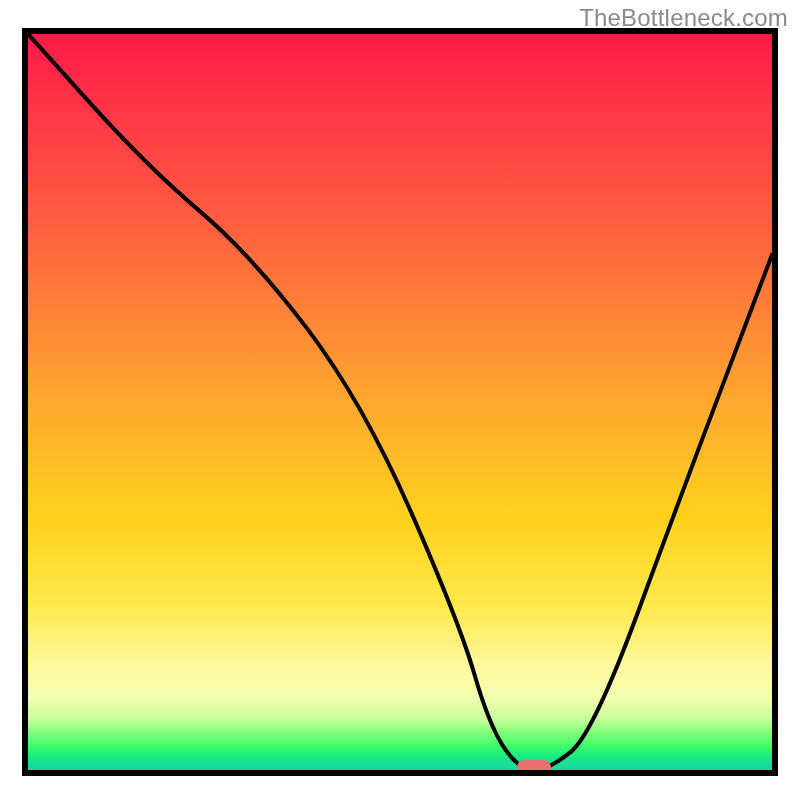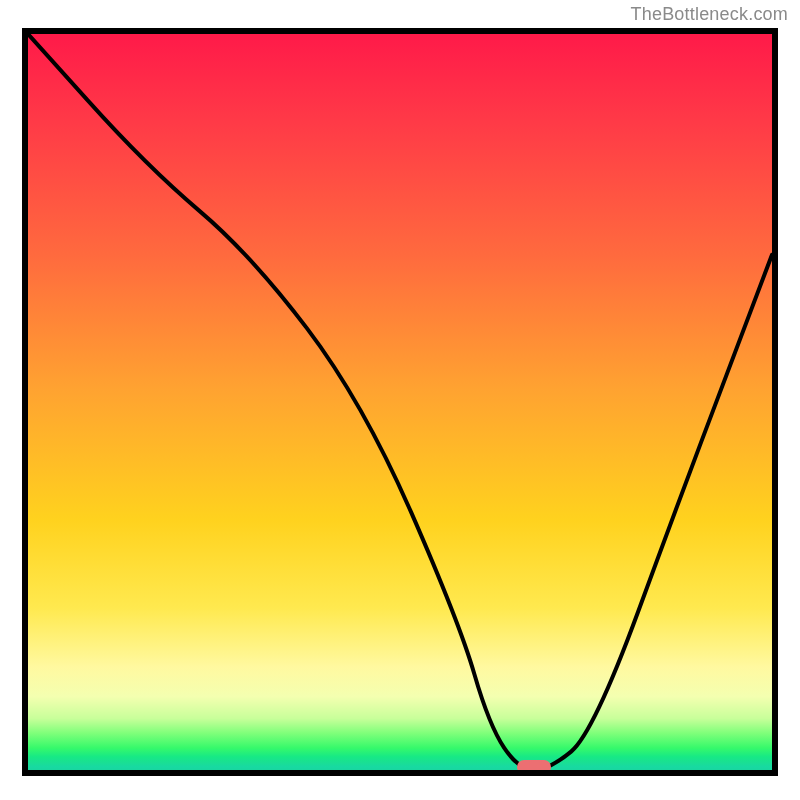--- a/index.html
+++ b/index.html
@@ -2,21 +2,21 @@
 <html><head>
 <meta charset="utf-8">
 <style>
   * { margin: 0; padding: 0; box-sizing: border-box; }
   html, body { width: 800px; height: 800px; overflow: hidden; background: #fff; }
   .wrap { position: relative; width: 800px; height: 800px; }
   .watermark {
     position: absolute;
     top: 4px; right: 12px;
     font-family: Arial, Helvetica, sans-serif;
-    font-size: 18px;
+    font-size: 24px;
     color: #8a8a8a;
     letter-spacing: 0.2px;
     z-index: 3;
   }
   
   .plot {
     position: absolute;
     left: 22px; top: 28px;
     width: 756px;  
     height: 748px; 

